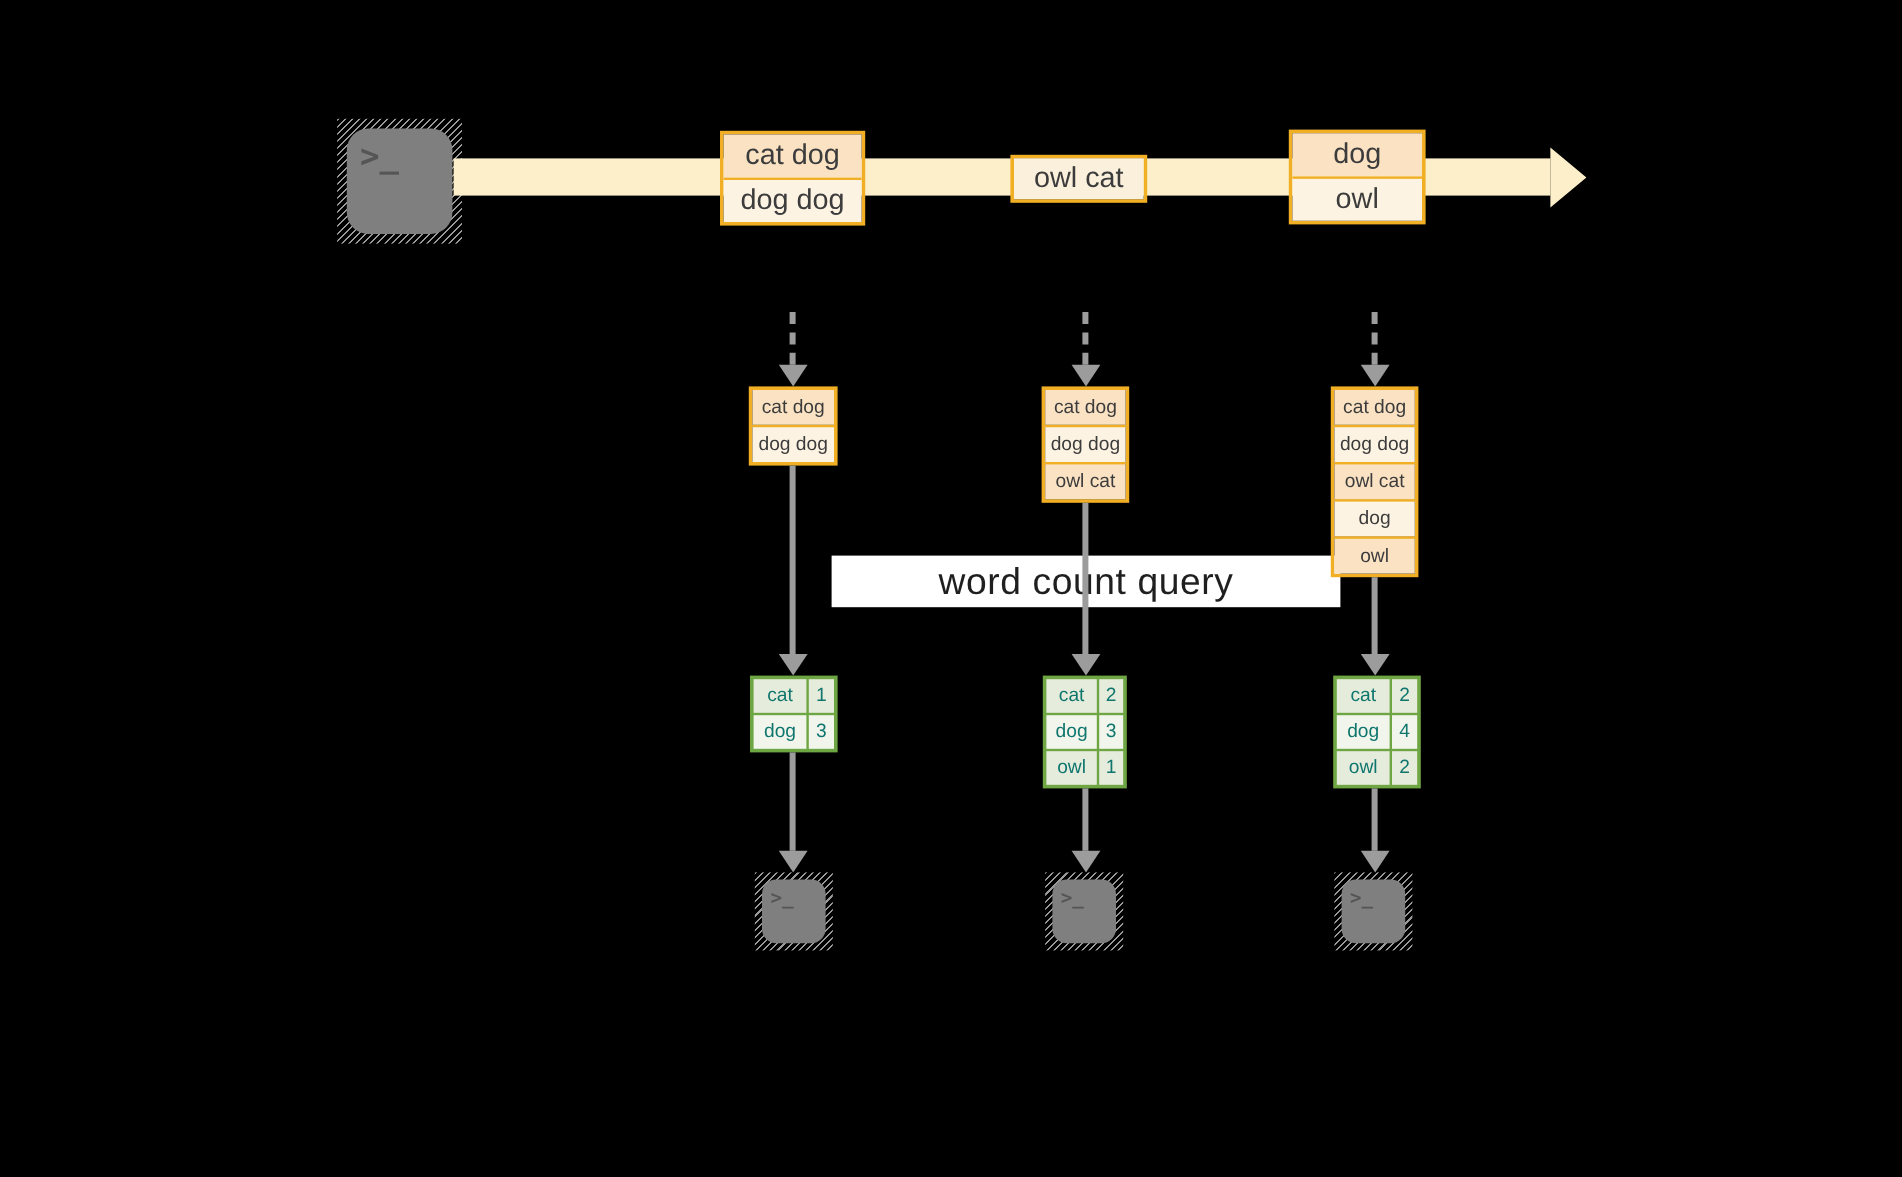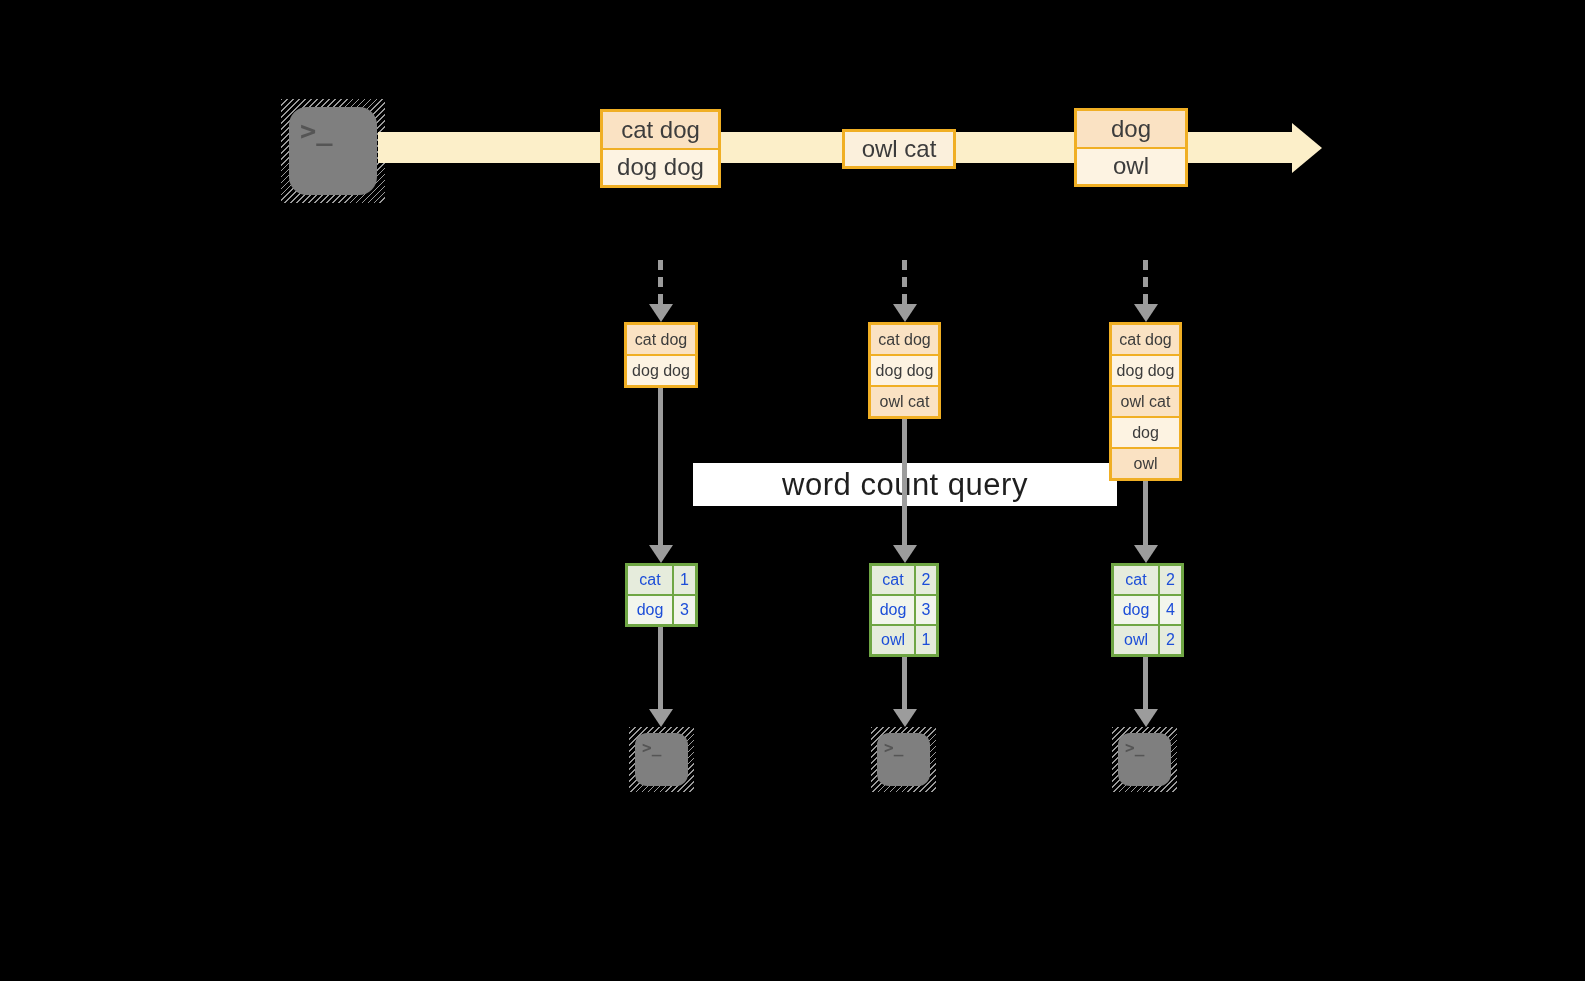--- a/index.html
+++ b/index.html
@@ -70,21 +70,21 @@
     color:#1F1F1F;font-size:31px;font-weight:300;letter-spacing:.5px;
   }
 
   
   .gtable{
     background:var(--green);display:grid;gap:2px;padding:3px;box-sizing:border-box;
     grid-template-columns:2.1fr 1fr;z-index:2;
   }
   .gcell{
     display:flex;align-items:center;justify-content:center;
-    font-size:16px;color:#1d4ed8;
+    font-size:16px;color:#0f766e;
   }
   .ga{background:var(--grn-a);}
   .gb{background:var(--grn-b);}
 </style>
 </head>
 <body>
 
 <div id="canvas">
 
   <div class="abs term" style="left:281px;top:99px;width:104px;height:104px;">

